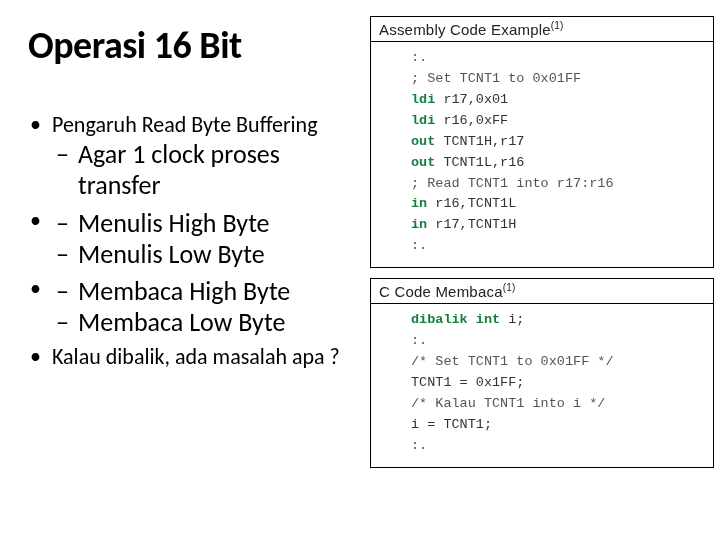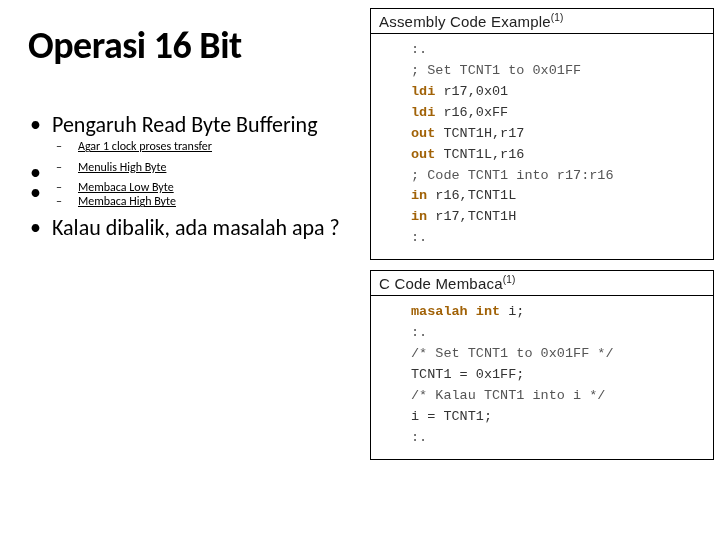--- a/index.html
+++ b/index.html
@@ -10,21 +10,21 @@
     font-family: Calibri, Arial, sans-serif;
     color: #000;
     display: flex;
   }
   .left {
     width: 370px;
     padding: 22px 12px 0 28px;
   }
   .right {
     width: 350px;
-    padding: 8px 6px 0 0;
+    padding: 16px 6px 0 0;
   }
   .title {
     font-size: 38px;
     font-weight: 700;
     margin-bottom: 44px;
     letter-spacing: -0.5px;
   }
   ul.lvl1 {
     list-style: none;
     font-size: 22px;
@@ -37,24 +37,23 @@
   }
   ul.lvl1 > li::before {
     content: "•";
     position: absolute;
     left: 2px;
     top: 0;
     font-size: 22px;
   }
   ul.lvl2 {
     list-style: none;
-    font-size: 12px;
+    font-size: 26px;
     margin-top: 2px;
     margin-bottom: 6px;
-    text-decoration: underline;
   }
   ul.lvl2 > li {
     position: relative;
     padding-left: 26px;
     line-height: 1.2;
   }
   ul.lvl2 > li::before {
     content: "–";
     position: absolute;
     left: 4px;
@@ -78,75 +77,76 @@
     vertical-align: super;
   }
   .codebox-body {
     padding: 6px 10px 10px 40px;
     font-family: "Courier New", monospace;
     font-size: 13.5px;
     line-height: 1.55;
     color: #333;
     white-space: pre;
   }
-  .bold { font-weight: bold; color: #a16207; }
+  .bold { font-weight: bold; color: #15803d; }
   .gray { color: #555; }
 </style>
 </head>
 <body>
 
 <div class="left">
   <h1 class="title">Operasi 16 Bit</h1>
   <ul class="lvl1">
     <li>
       <span>Pengaruh Read Byte Buffering</span>
       <ul class="lvl2">
         <li><span>Agar 1 clock proses transfer</span></li>
       </ul>
     </li>
     <li>
       <ul class="lvl2">
         <li><span>Menulis High Byte</span></li>
+        <li><span>Menulis Low Byte</span></li>
       </ul>
     </li>
     <li>
       <ul class="lvl2">
+        <li><span>Membaca High Byte</span></li>
         <li><span>Membaca Low Byte</span></li>
-        <li><span>Membaca High Byte</span></li>
       </ul>
     </li>
     <li>
       <span>Kalau dibalik, ada masalah apa ?</span>
     </li>
   </ul>
 </div>
 
 <div class="right">
 
   <div class="codebox">
     <div class="codebox-title">
       <span>Assembly Code Example</span><sup>(1)</sup>
     </div>
     <div class="codebox-body"><span class="gray">:.</span>
 <span class="gray">; Set TCNT1 to 0x01FF</span>
 <span class="bold">ldi</span><span> r17,0x01</span>
 <span class="bold">ldi</span><span> r16,0xFF</span>
 <span class="bold">out</span><span> TCNT1H,r17</span>
 <span class="bold">out</span><span> TCNT1L,r16</span>
-<span class="gray">; Code TCNT1 into r17:r16</span>
+<span class="gray">; Read TCNT1 into r17:r16</span>
 <span class="bold">in</span><span> r16,TCNT1L</span>
 <span class="bold">in</span><span> r17,TCNT1H</span>
 <span class="gray">:.</span></div>
   </div>
 
   <div class="codebox">
     <div class="codebox-title">
       <span>C Code Membaca</span><sup>(1)</sup>
     </div>
-    <div class="codebox-body"><span class="bold">masalah int</span><span> i;</span>
+    <div class="codebox-body"><span class="bold">dibalik int</span><span> i;</span>
 <span class="gray">:.</span>
 <span class="gray">/* Set TCNT1 to 0x01FF */</span>
 <span>TCNT1 = 0x1FF;</span>
 <span class="gray">/* Kalau TCNT1 into i */</span>
 <span>i = TCNT1;</span>
 <span class="gray">:.</span></div>
   </div>
 
 </div>
 

